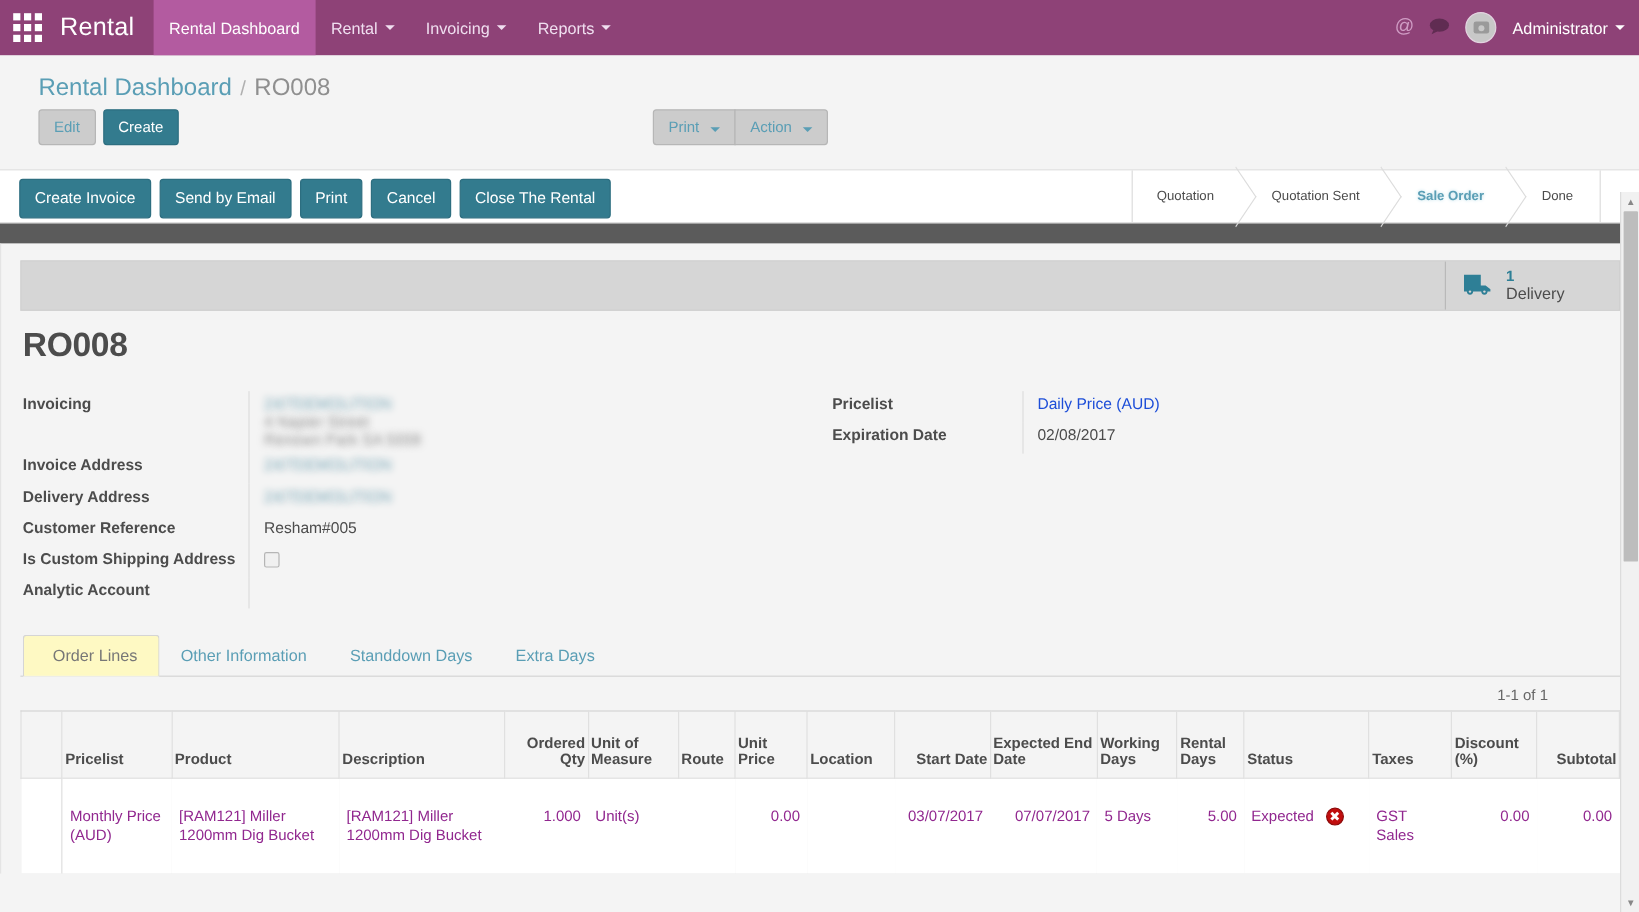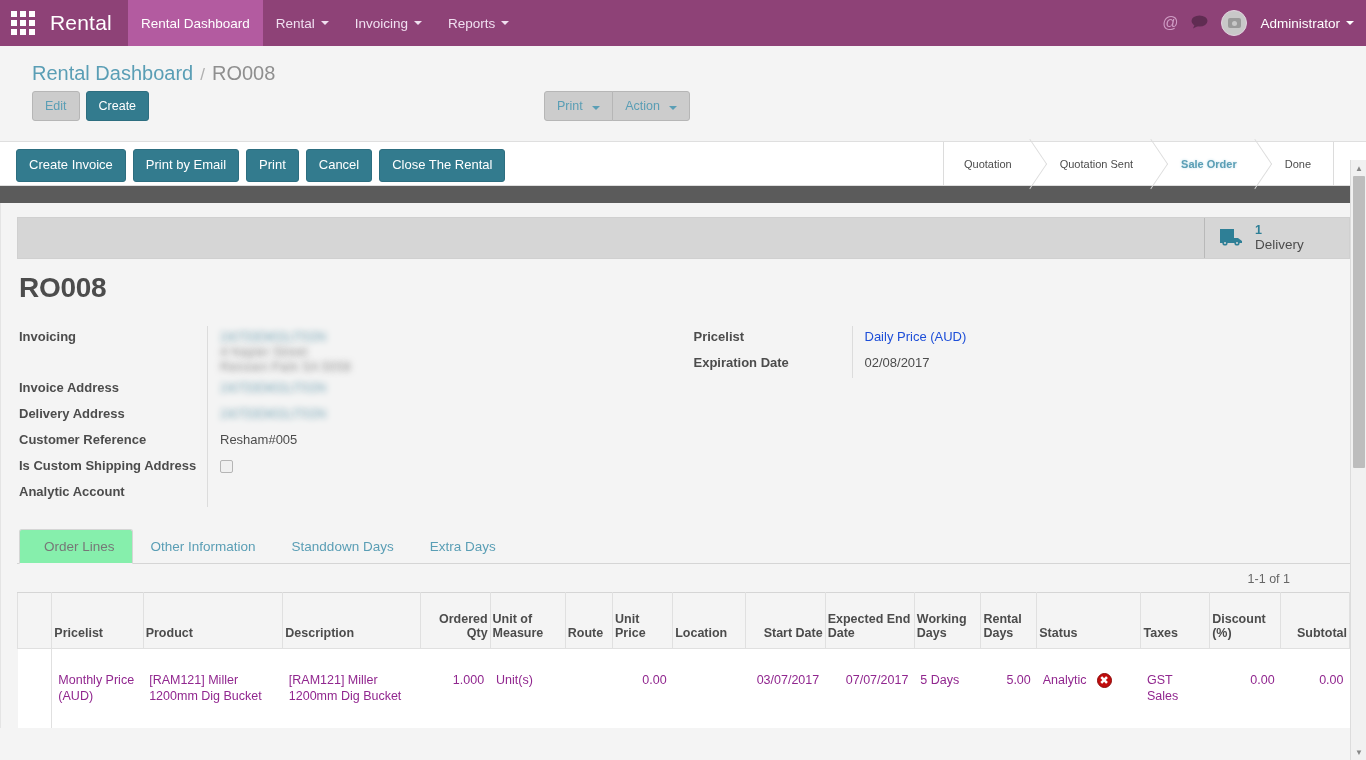--- a/index.html
+++ b/index.html
@@ -274,21 +274,21 @@
     padding: 9px 17px;
     font-size: 13.5px;
     color: #5a9eb5;
     cursor: pointer;
     border: 1px solid transparent;
     margin-bottom: -1px;
     white-space: nowrap;
   }
   .tab.active {
     color: #777777;
-    background: #86efac;
+    background: #fef9c3;
     border-color: #d5d5d5 #d5d5d5 #f4f4f4;
     border-radius: 3px 3px 0 0;
     padding-left: 24px;
   }
 
   .pager {
     text-align: right;
     font-size: 12.5px;
     color: #666666;
     padding: 8px 60px 6px 0;
@@ -435,21 +435,21 @@
         <span>Action</span>
         <span class="caret"></span>
       </button>
     </div>
   </div>
 </div>
 
 <div class="statusbar">
   <div class="action-buttons">
     <button class="btn btn-primary">Create Invoice</button>
-    <button class="btn btn-primary">Print by Email</button>
+    <button class="btn btn-primary">Send by Email</button>
     <button class="btn btn-primary">Print</button>
     <button class="btn btn-primary">Cancel</button>
     <button class="btn btn-primary">Close The Rental</button>
   </div>
   <div class="stages">
     <div class="stage">
       <span>Quotation</span>
     </div>
     <div class="stage">
       <span>Quotation Sent</span>
@@ -610,21 +610,21 @@
           <td>Unit(s)</td>
           <td></td>
           <td class="num">0.00</td>
           <td></td>
           <td class="num">03/07/2017</td>
           <td class="num">07/07/2017</td>
           <td>5 Days</td>
           <td class="num">5.00</td>
           <td>
             <span class="status-cell">
-              <span>Analytic</span>
+              <span>Expected</span>
               <span class="del-icon">✖</span>
             </span>
           </td>
           <td>GST Sales</td>
           <td class="num">0.00</td>
           <td class="num">0.00</td>
         </tr>
         <tr class="empty-row">
           <td colspan="17"></td>
         </tr>

